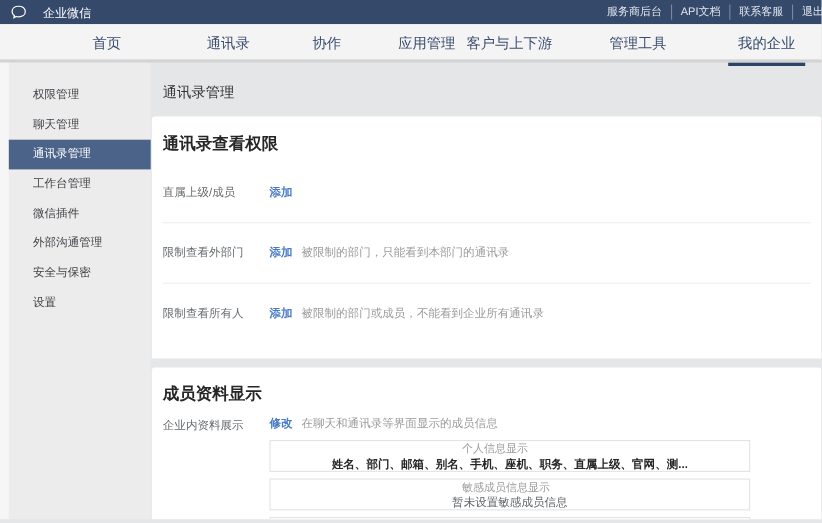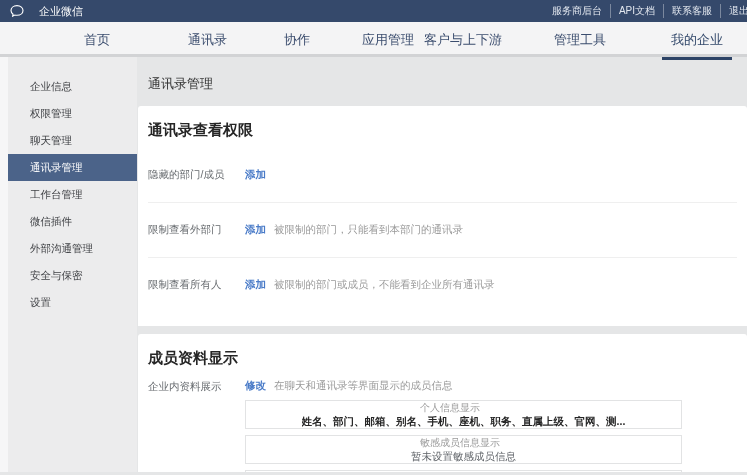--- a/index.html
+++ b/index.html
@@ -77,39 +77,38 @@
   <span class="tab" style="left:284px">协作</span>
   <span class="tab" style="left:362px">应用管理</span>
   <span class="tab" style="left:424px">客户与上下游</span>
   <span class="tab" style="left:554px">管理工具</span>
   <span class="tab active" style="left:671px">我的企业</span>
 </div>
 
 <div class="bodywrap">
 
   <div class="sidebar">
-    <div class="side-item">企业信息</div>
     <div class="side-item">权限管理</div>
     <div class="side-item">聊天管理</div>
     <div class="side-item active">通讯录管理</div>
     <div class="side-item">工作台管理</div>
     <div class="side-item">微信插件</div>
     <div class="side-item">外部沟通管理</div>
     <div class="side-item">安全与保密</div>
     <div class="side-item">设置</div>
   </div>
 
   <div class="main">
     <div class="page-title">通讯录管理</div>
 
     <div class="card">
       <div class="card-heading">通讯录查看权限</div>
       <div class="perm-rows">
         <div class="perm-row">
-          <span class="perm-label">隐藏的部门/成员</span>
+          <span class="perm-label">直属上级/成员</span>
           <span class="action-link">添加</span>
         </div>
         <div class="perm-row">
           <span class="perm-label">限制查看外部门</span>
           <span class="action-link">添加</span>
           <span class="perm-desc">被限制的部门，只能看到本部门的通讯录</span>
         </div>
         <div class="perm-row">
           <span class="perm-label">限制查看所有人</span>
           <span class="action-link">添加</span>

